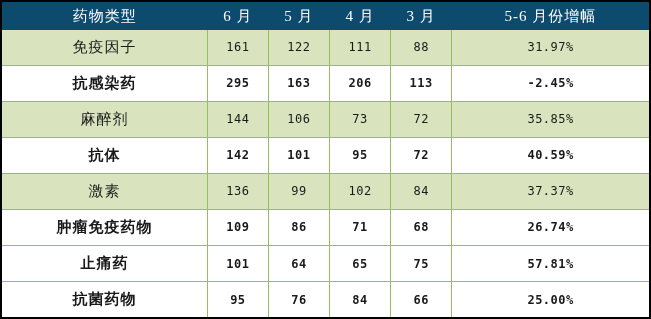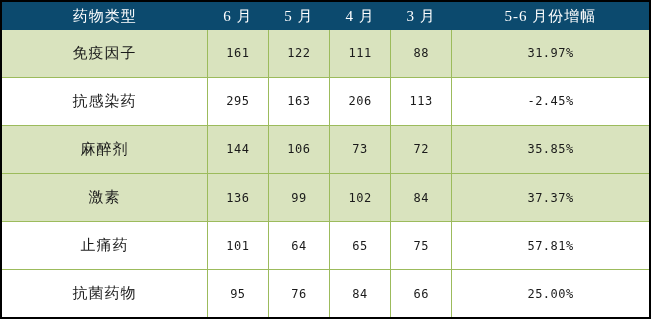--- a/index.html
+++ b/index.html
@@ -48,20 +48,21 @@
   
   tbody tr {
     height: 18px;
     border-radius: 12px;
   }
   tbody tr.row-shaded {
     background: #d9e3be;
   }
   tbody tr.row-plain {
     background: #ffffff;
+    font-weight: bold;
   }
   tbody td {
     color: #1a1a1a;
     font-size: 15px;
     height: 29px;
     border-bottom: 1px solid #9cbb5c;
     border-right: 1px solid #9cbb5c;
   }
   tbody tr:last-child td {
     border-bottom: none;
@@ -124,27 +125,43 @@
         <td class="pct-cell">-2.45%</td>
       </tr>
       <tr class="row-shaded">
         <td class="cat-cell">麻醉剂</td>
         <td class="num-cell">144</td>
         <td class="num-cell">106</td>
         <td class="num-cell">73</td>
         <td class="num-cell">72</td>
         <td class="pct-cell">35.85%</td>
       </tr>
+      <tr class="row-plain">
+        <td class="cat-cell">抗体</td>
+        <td class="num-cell">142</td>
+        <td class="num-cell">101</td>
+        <td class="num-cell">95</td>
+        <td class="num-cell">72</td>
+        <td class="pct-cell">40.59%</td>
+      </tr>
       <tr class="row-shaded">
         <td class="cat-cell">激素</td>
         <td class="num-cell">136</td>
         <td class="num-cell">99</td>
         <td class="num-cell">102</td>
         <td class="num-cell">84</td>
         <td class="pct-cell">37.37%</td>
+      </tr>
+      <tr class="row-plain">
+        <td class="cat-cell">肿瘤免疫药物</td>
+        <td class="num-cell">109</td>
+        <td class="num-cell">86</td>
+        <td class="num-cell">71</td>
+        <td class="num-cell">68</td>
+        <td class="pct-cell">26.74%</td>
       </tr>
       <tr class="row-plain">
         <td class="cat-cell">止痛药</td>
         <td class="num-cell">101</td>
         <td class="num-cell">64</td>
         <td class="num-cell">65</td>
         <td class="num-cell">75</td>
         <td class="pct-cell">57.81%</td>
       </tr>
       <tr class="row-plain">

